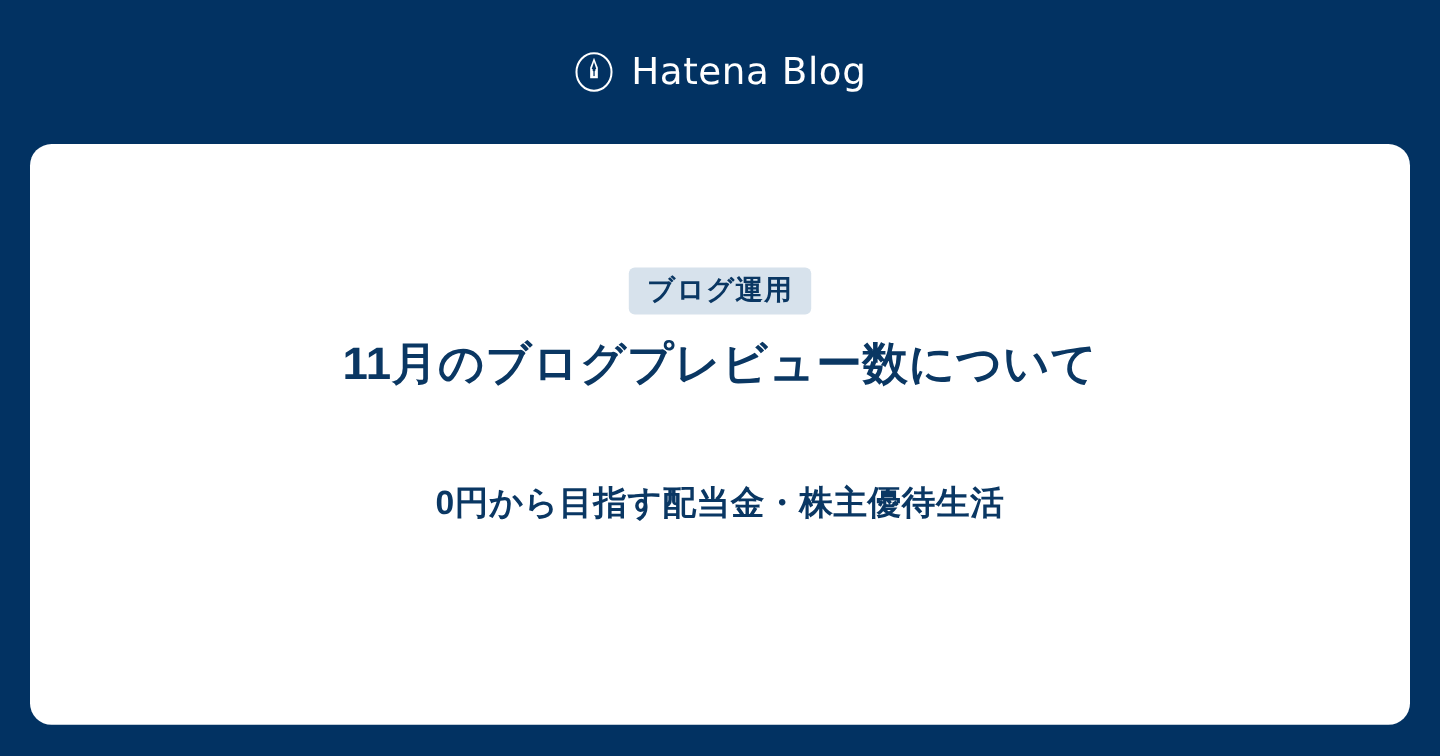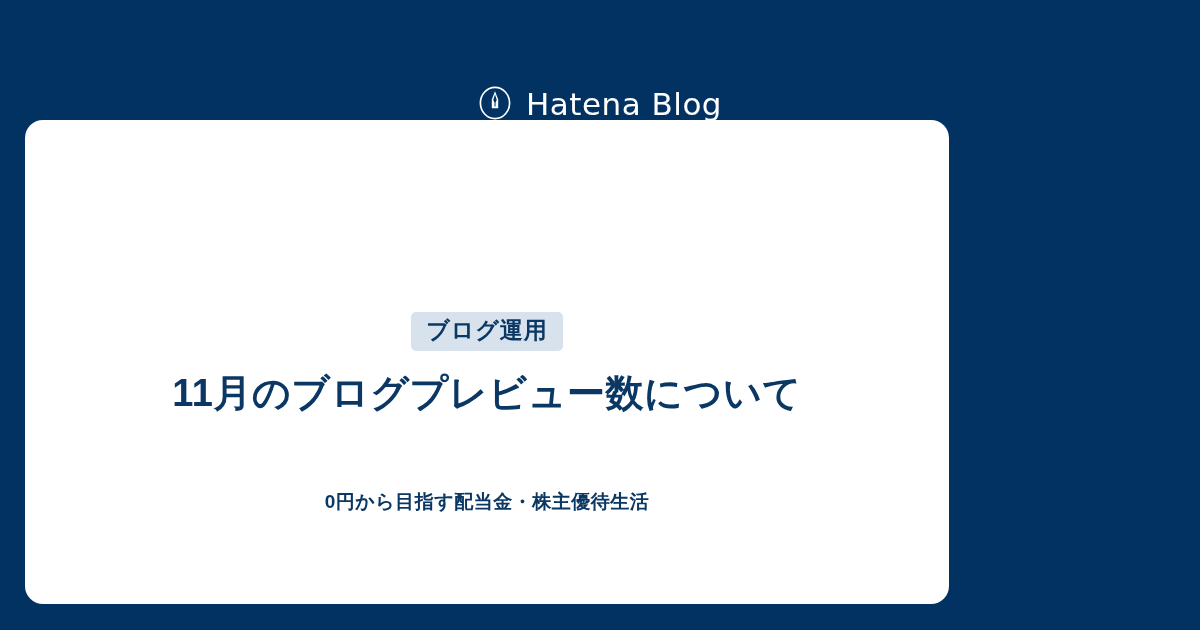--- a/index.html
+++ b/index.html
@@ -16,21 +16,21 @@
   }
 
   
   .brand {
     position: absolute;
     top: 0;
     left: 0;
     width: 1200px;
     height: 120px;
     display: flex;
-    align-items: flex-end;
+    align-items: center;
     justify-content: center;
     gap: 14px;
   }
   .brand-icon {
     width: 34px;
     height: 34px;
     display: block;
     flex: 0 0 auto;
   }
   .brand-name {
@@ -41,29 +41,29 @@
     letter-spacing: 0.5px;
     white-space: nowrap;
     font-family: "DejaVu Sans", "Liberation Sans", sans-serif;
   }
 
   
   .card {
     position: absolute;
     left: 25px;
     top: 120px;
-    width: 924px;
+    width: 1150px;
     height: 484px;
     background: #ffffff;
     border-radius: 18px;
     box-sizing: border-box;
     display: flex;
     flex-direction: column;
     align-items: center;
-    justify-content: center;
+    justify-content: flex-start;
   }
 
   .card-inner {
     width: 740px;
     margin: 0 auto;
     text-align: center;
   }
 
   
   .tag-row {
@@ -94,21 +94,21 @@
     font-weight: 700;
     letter-spacing: 0.5px;
     text-align: center;
     word-break: break-all;
   }
 
   
   .blog-name {
     margin-top: 72px;
     color: #0a3763;
-    font-size: 19px;
+    font-size: 28px;
     line-height: 1.3;
     font-weight: 700;
     letter-spacing: 0.5px;
     text-align: center;
   }
 </style>
 </head>
 <body>
 
 <div class="brand">

